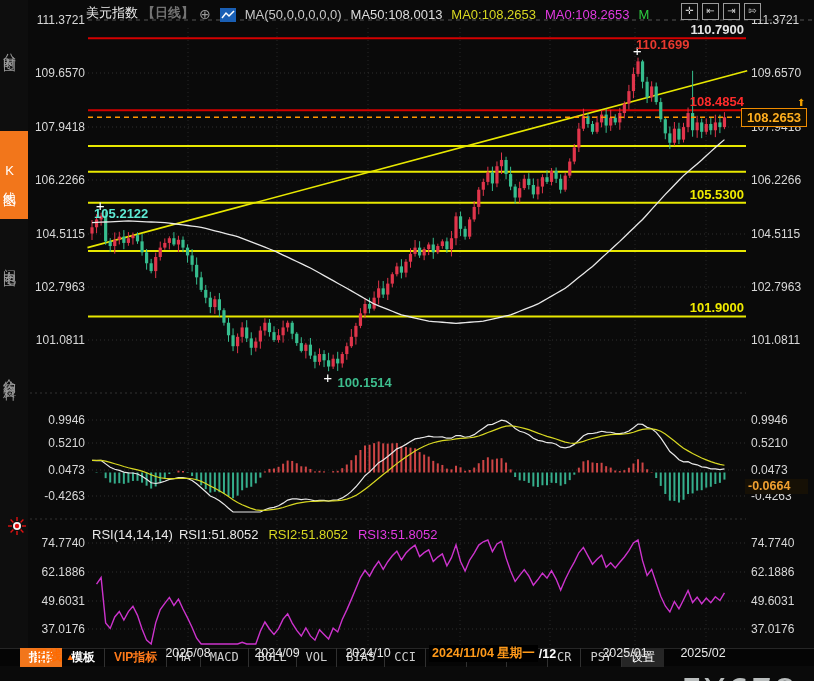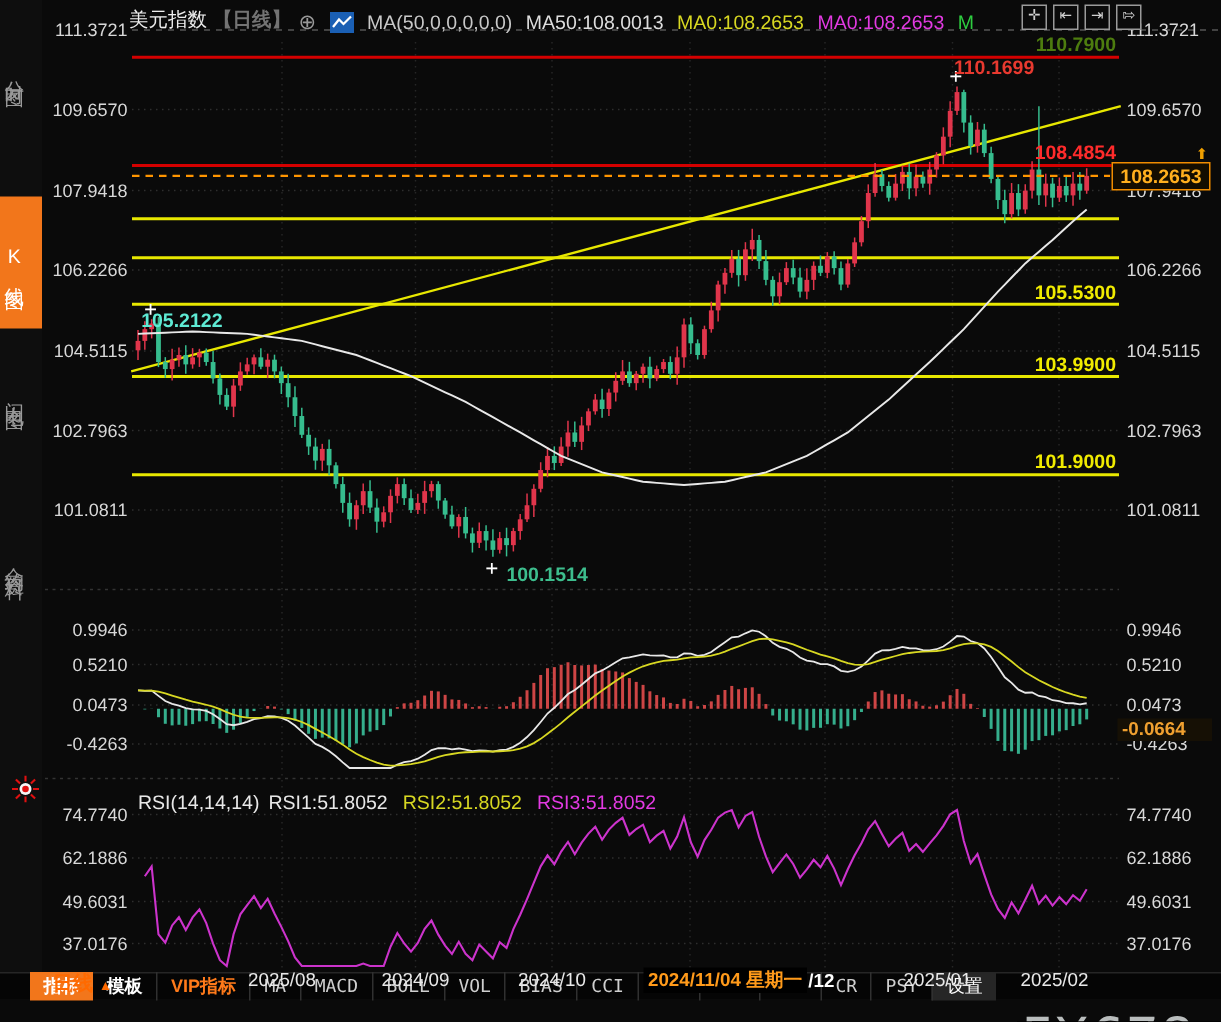--- a/index.html
+++ b/index.html
@@ -633,22 +633,21 @@
     <div class="txt tick tickR" style="top: 565px;">62.1886</div>
     <div class="txt tick tickL" style="top: 594px;">49.6031</div>
     <div class="txt tick tickR" style="top: 594px;">49.6031</div>
     <div class="txt tick tickL" style="top: 622px;">37.0176</div>
     <div class="txt tick tickR" style="top: 622px;">37.0176</div>
     <div class="txt xlab" style="left: 160px; width: 56px; text-align: center;">2025/08</div>
     <div class="txt xlab" style="left: 249px; width: 56px; text-align: center;">2024/09</div>
     <div class="txt xlab" style="left: 340px; width: 56px; text-align: center;">2024/10</div>
     <div class="txt xlab" style="left: 597px; width: 56px; text-align: center;">2025/01</div>
     <div class="txt xlab" style="left: 675px; width: 56px; text-align: center;">2025/02</div>
-    <div class="txt lvl" style="top: 22.2197px; color: #4d7c0f;">110.7900</div>
+    <div class="txt lvl" style="top: 22.2197px; color: #e5e5e5;">110.7900</div>
     <div class="txt lvl" style="top: 94.3537px; color: rgb(255, 43, 43);">108.4854</div>
     <div class="txt lvl" style="top: 186.858px; color: rgb(240, 235, 0);">105.5300</div>
-    <div class="txt lvl" style="top: 235.06px; color: rgb(240, 235, 0);">103.9900</div>
     <div class="txt lvl" style="top: 300.477px; color: rgb(240, 235, 0);">101.9000</div>
     <div class="txt ann" style="left: 94.1px; top: 206px; color: #5eead4;">105.2122</div>
     <div class="txt ann" style="left: 636px; top: 36.6289px; color: rgb(232, 57, 47);">110.1699</div>
     <div class="txt ann" style="left: 337.6px; top: 375.208px; color: rgb(61, 189, 141);">100.1514</div>
 
 </div>
 
 </body></html>

